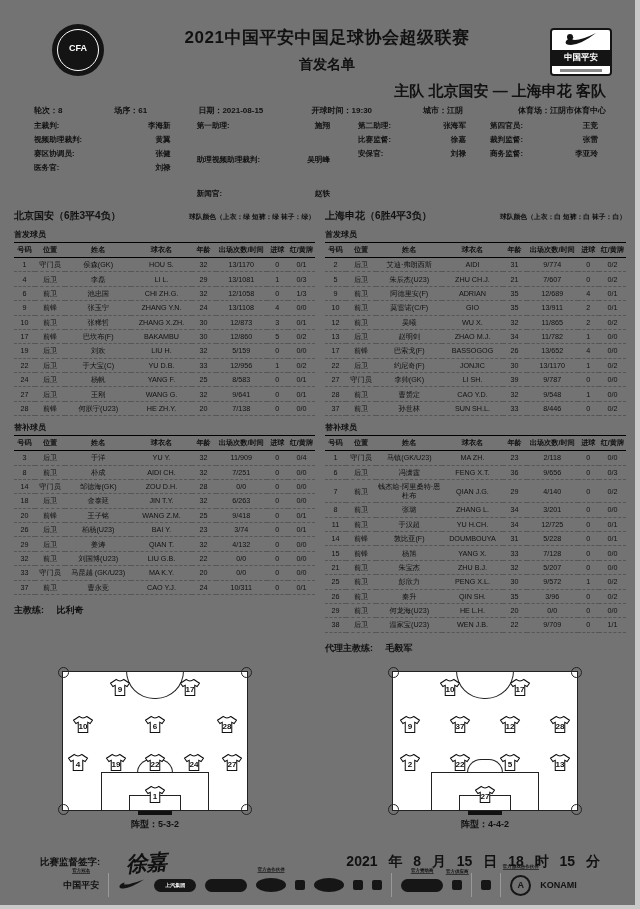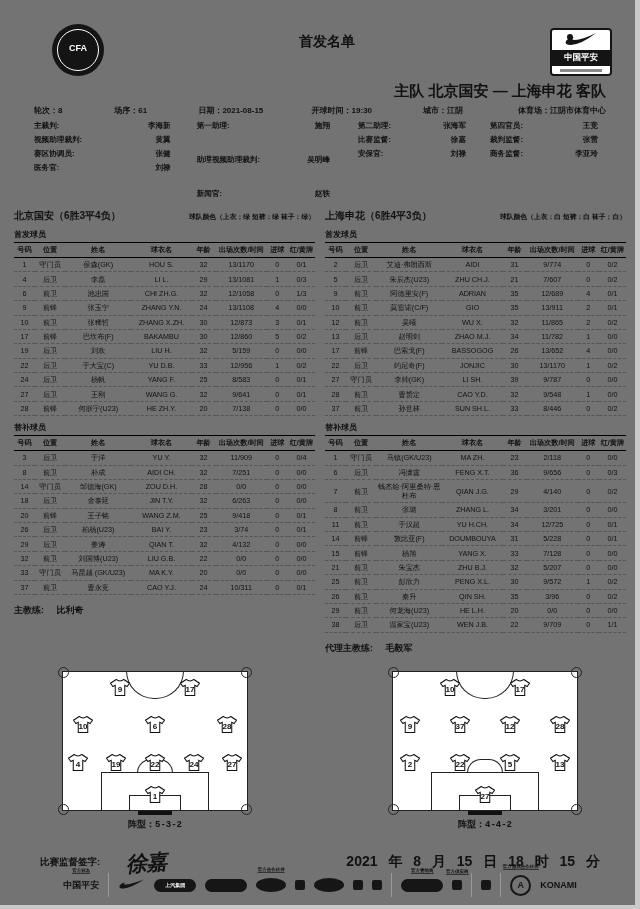--- a/index.html
+++ b/index.html
@@ -60,21 +60,21 @@
             border:1.3px solid #222;border-bottom:none;}
   .p-goalbox{position:absolute;bottom:-1px;left:50%;transform:translateX(-50%);width:50px;height:15px;
             border:1.3px solid #222;border-bottom:none;}
   .p-penarc{position:absolute;bottom:37px;left:50%;transform:translateX(-50%);width:34px;height:13px;
             border:1.3px solid #222;border-bottom:none;border-radius:34px 34px 0 0;}
   .p-goalbar{position:absolute;bottom:-5px;left:50%;transform:translateX(-50%);width:34px;height:4px;background:#111;}
   .p-corner{position:absolute;width:9px;height:9px;border:1.2px solid #222;border-radius:50%;}
   .p-corner.tl{top:-5px;left:-5px;}.p-corner.tr{top:-5px;right:-5px;}
   .p-corner.bl{bottom:-5px;left:-5px;}.p-corner.br{bottom:-5px;right:-5px;}
   .jersey{position:absolute;transform:translate(-50%,-50%);}
-  .pitch-caption{font-size:9px;font-weight:bold;margin-top:7px;font-family:Liberation Mono, monospace;}
+  .pitch-caption{font-size:9px;font-weight:bold;margin-top:7px;}
   
   .sig-row{display:flex;justify-content:space-between;align-items:flex-start;padding:0 40px;margin-top:18px;}
   .sig-left{display:flex;align-items:center;gap:26px;}
   .sig-label{font-size:9.5px;font-weight:bold;}
   .sig-name{font-family:"DejaVu Serif","Liberation Serif",serif;font-size:21px;font-weight:bold;font-style:italic;
             transform:rotate(-4deg);letter-spacing:-1px;}
   .date-line{font-size:14px;font-weight:bold;word-spacing:7px;margin-top:4px;}
   
   .sponsors{position:absolute;left:0;right:0;bottom:12px;display:flex;align-items:center;justify-content:center;gap:9px;}
   .sp{position:relative;display:flex;align-items:center;justify-content:center;}
@@ -93,20 +93,21 @@
 <body>
 
 <div class="page">
 
   <div class="hdr">
     <div class="cfa">
       <div class="ring"></div>
       <div class="txt">CFA</div>
     </div>
     <div class="titles">
+      <div class="title">2021中国平安中国足球协会超级联赛</div>
       <div class="subtitle">首发名单</div>
     </div>
     <div class="badge">
       <div class="b-top">
         <svg width="36" height="16" viewBox="0 0 36 16">
           <path d="M34 1 Q20 12 9 13 Q2 13 4 9 Q6 6 12 5 Q8 8 13 8 Q20 8 34 1 Z" fill="#141414"></path>
           <circle cx="8" cy="5" r="3" fill="#141414"></circle>
         </svg>
       </div>
       <div class="b-mid">中国平安</div>

